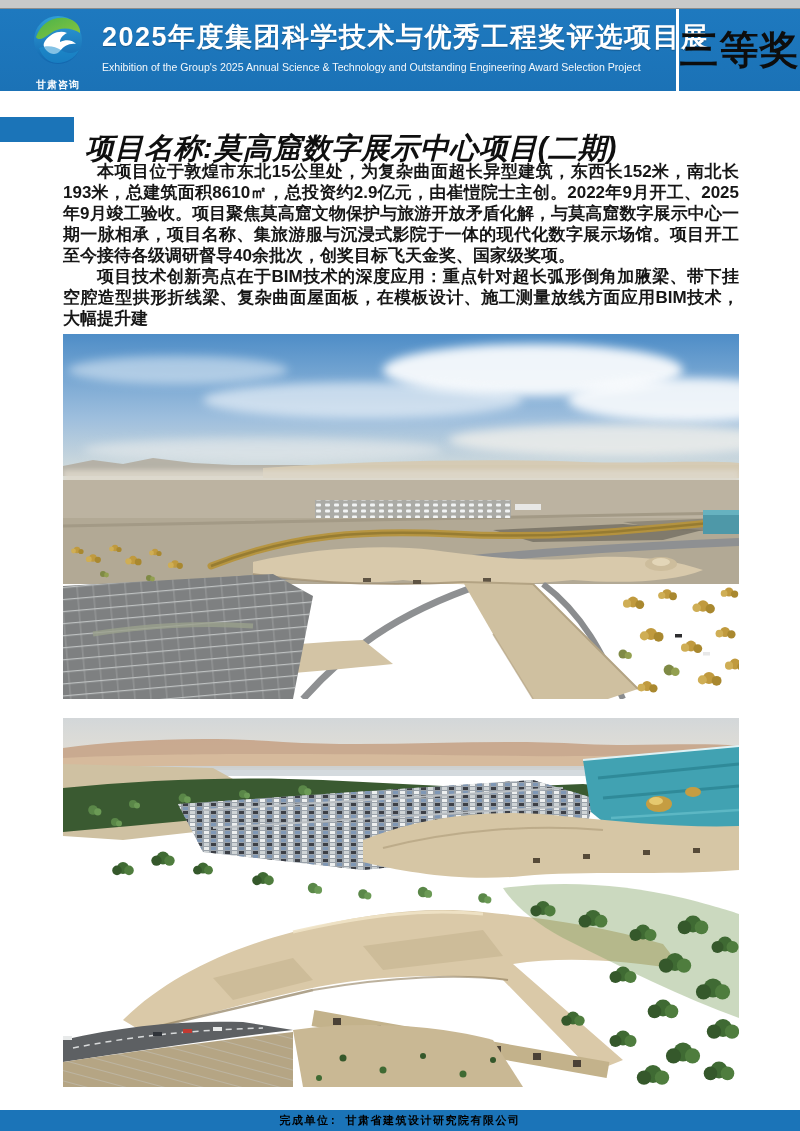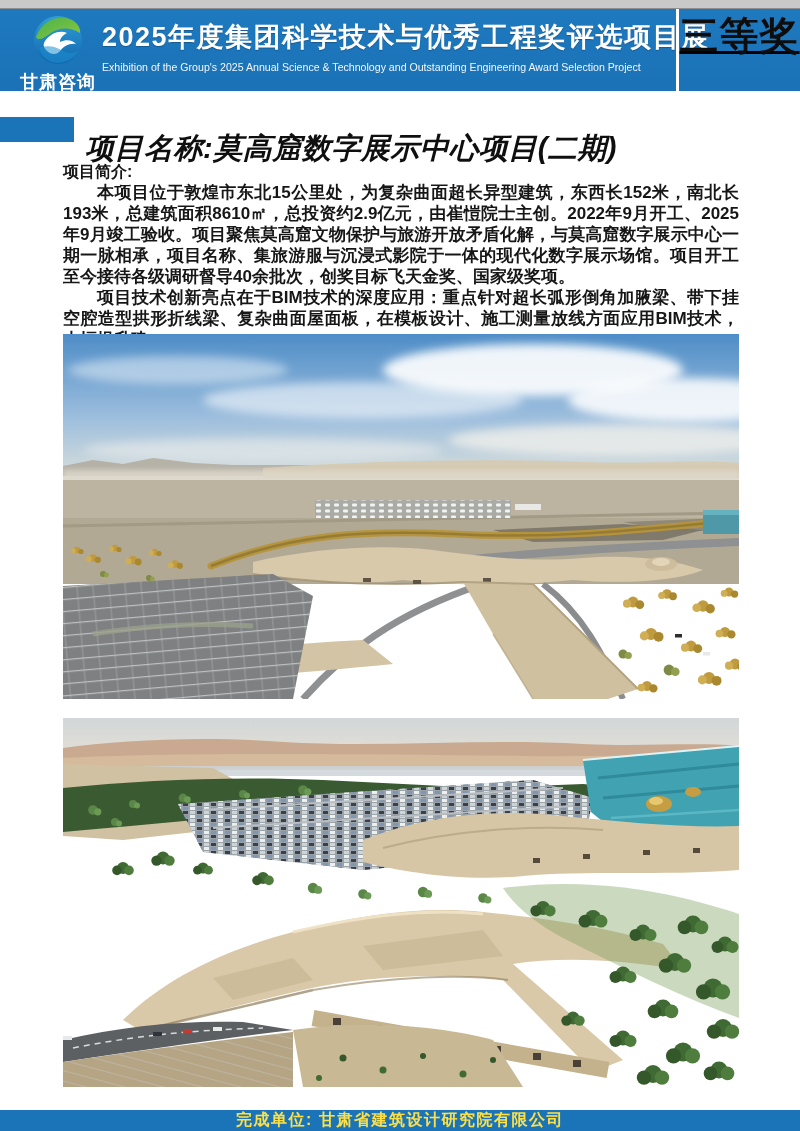--- a/index.html
+++ b/index.html
@@ -7,42 +7,42 @@
     position:relative;width:800px;height:1131px;background:#ffffff;
     margin:0 auto;overflow:hidden;
     font-family:"Liberation Sans","DejaVu Sans",sans-serif;
   }
   
   .chrome-strip{position:absolute;top:0;left:0;right:0;height:8px;background:#c9c9c9;border-bottom:1px solid #8d8d8d;}
   
   .banner{position:absolute;top:9px;left:0;right:0;height:82px;background:linear-gradient(180deg,#1e79bf 0%,#1b72b6 100%);}
   .logo-wrap{position:absolute;left:20px;top:6px;width:76px;text-align:center;}
   .logo-circle{width:50px;height:50px;display:inline-block;}
-  .org-label{color:#ffffff;font-weight:bold;font-size:18px;letter-spacing:1px;margin-top:1px;white-space:nowrap;}
+  .org-label{color:#ffffff;font-weight:bold;font-size:10px;letter-spacing:1px;margin-top:9px;white-space:nowrap;}
   .titles{position:absolute;left:102px;top:10px;width:570px;color:#ffffff;}
   .title-cn{font-size:27px;font-weight:900;letter-spacing:1.5px;white-space:nowrap;text-shadow:0 1px 1px rgba(0,0,0,.25);}
   .title-en{font-size:10.6px;margin-top:6px;white-space:nowrap;color:#f2f7fb;}
   .banner-divider{position:absolute;left:676px;top:0;bottom:0;width:3px;background:#ffffff;}
-  .award-zone{position:absolute;left:679px;right:0;top:0;bottom:0;display:flex;justify-content:center;text-decoration:underline;}
+  .award-zone{position:absolute;left:679px;right:0;top:0;bottom:0;display:flex;align-items:center;justify-content:center;}
   .award-text{color:#0d0d0d;font-size:39px;font-weight:900;letter-spacing:1px;white-space:nowrap;}
   
   .title-marker{position:absolute;left:0;top:117px;width:74px;height:25px;background:#1b74b8;}
   .page-title{position:absolute;left:85px;top:110px;font-size:29px;font-weight:900;color:#0f0f0f;white-space:nowrap;letter-spacing:.5px;font-style:italic;}
   
   .intro{position:absolute;left:63px;top:161px;width:676px;color:#161616;font-weight:700;font-size:17px;line-height:21px;text-align:justify;}
   .intro-label{font-size:16px;line-height:21px;}
   .intro p{margin:0;text-indent:2em;}
   
   .photo{position:absolute;left:63px;width:676px;}
   .photo svg{width:100%;height:100%;display:block;}
   .photo-1{top:334px;height:365px;}
   .photo-2{top:718px;height:369px;}
   
   .footer{position:absolute;left:0;right:0;top:1110px;height:21px;background:#1b74b8;display:flex;align-items:center;justify-content:center;}
-  .footer-text{font-family:Liberation Sans, sans-serif;font-weight:bold;font-size:16px;color:#fde047;letter-spacing:1.5px;white-space:nowrap;}
+  .footer-text{font-family:Liberation Mono, monospace;font-weight:bold;font-size:11px;color:#000000;letter-spacing:1.5px;white-space:nowrap;}
 </style>
 </head>
 <body>
 
 <div class="page">
 
   <div class="chrome-strip"></div>
 
   <header class="banner">
     <div class="logo-wrap">
@@ -71,21 +71,20 @@
     <div class="banner-divider"></div>
     <div class="award-zone">
       <span class="award-text">三等奖</span>
     </div>
   </header>
 
   <div class="title-marker"></div>
   <h1 class="page-title">项目名称:莫高窟数字展示中心项目(二期)</h1>
 
   <section class="intro">
-    <div class="intro-label">项目简介:</div>
     <p>本项目位于敦煌市东北15公里处，为复杂曲面超长异型建筑，东西长152米，南北长193米，总建筑面积8610㎡，总投资约2.9亿元，由崔愷院士主创。2022年9月开工、2025年9月竣工验收。项目聚焦莫高窟文物保护与旅游开放矛盾化解，与莫高窟数字展示中心一期一脉相承，项目名称、集旅游服与沉浸式影院于一体的现代化数字展示场馆。项目开工至今接待各级调研督导40余批次，创奖目标飞天金奖、国家级奖项。</p>
     <p>项目技术创新亮点在于BIM技术的深度应用：重点针对超长弧形倒角加腋梁、带下挂空腔造型拱形折线梁、复杂曲面屋面板，在模板设计、施工测量放线方面应用BIM技术，大幅提升建</p>
   </section>
 
   <figure class="photo photo-1" style="margin:0;">
     <svg viewBox="0 0 676 365" preserveAspectRatio="none">
       <defs>
         <linearGradient id="sky1" x1="0" y1="0" x2="0" y2="1">
           <stop offset="0" stop-color="#4e8dc7"></stop>
             <stop offset="0.55" stop-color="#9dbedd"></stop>

